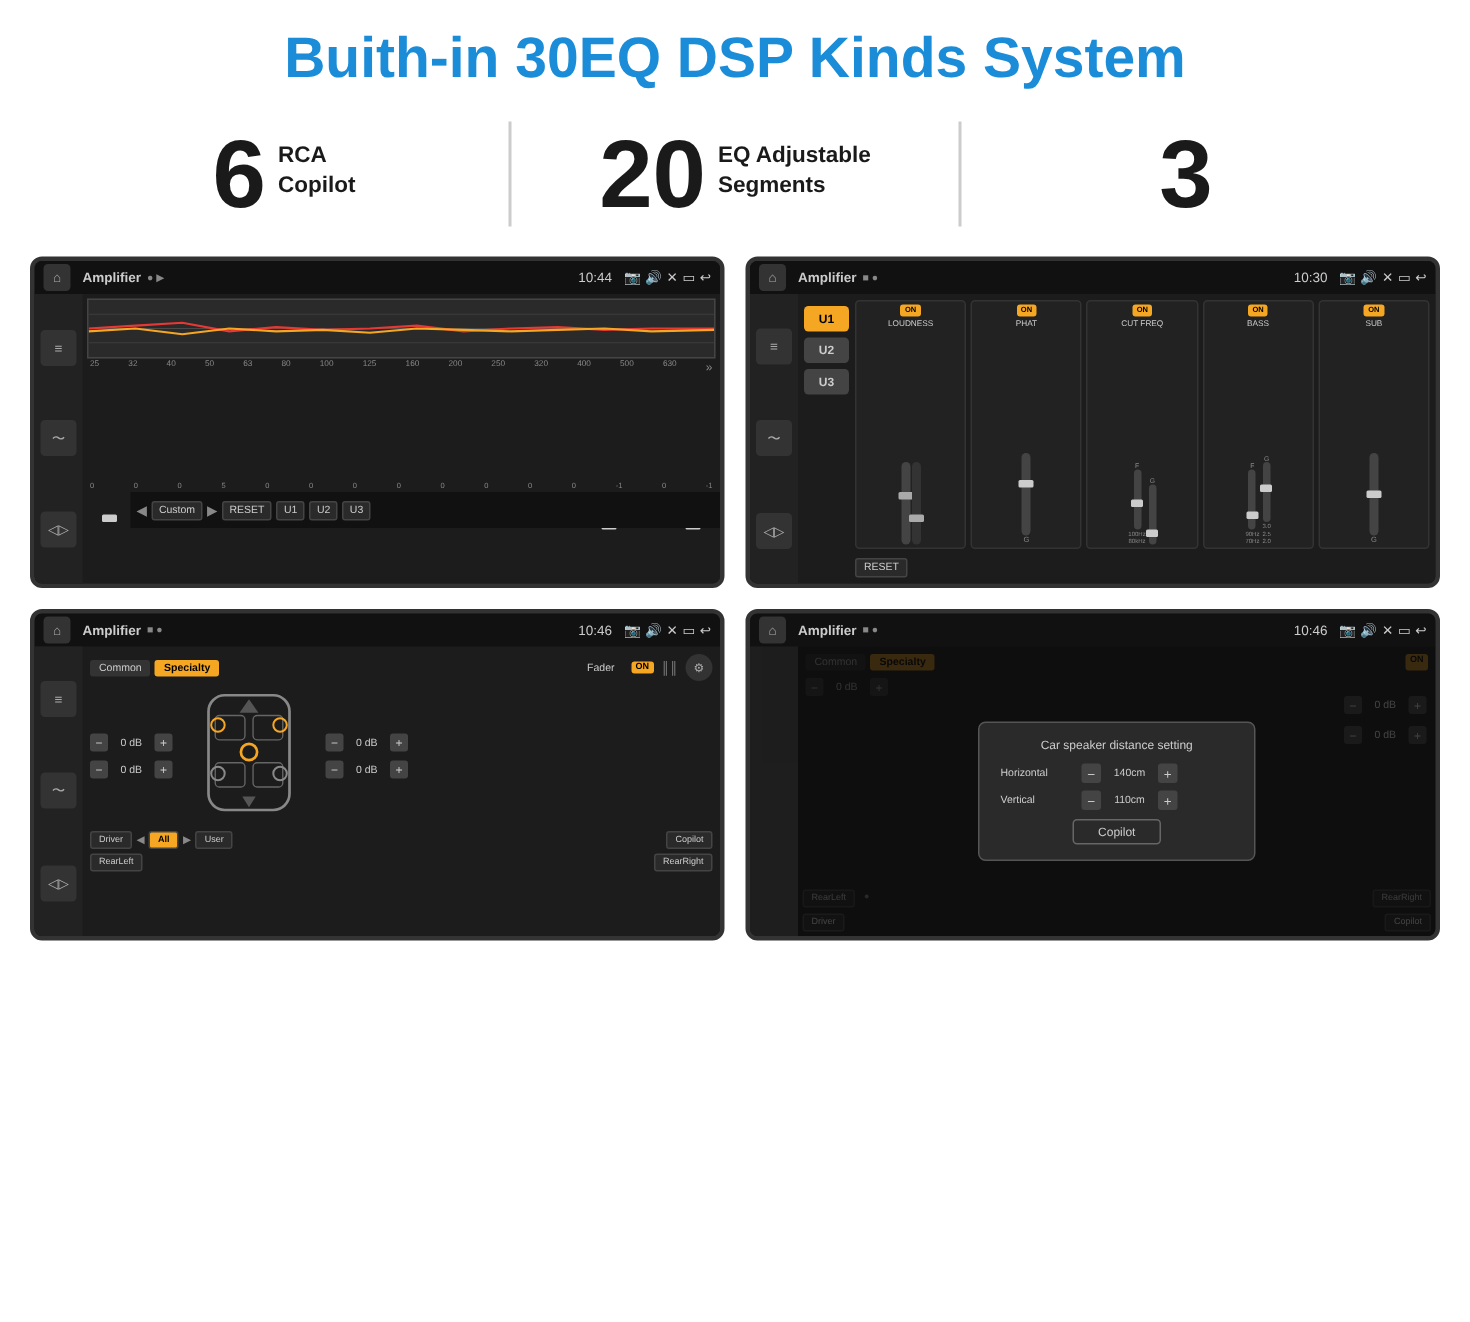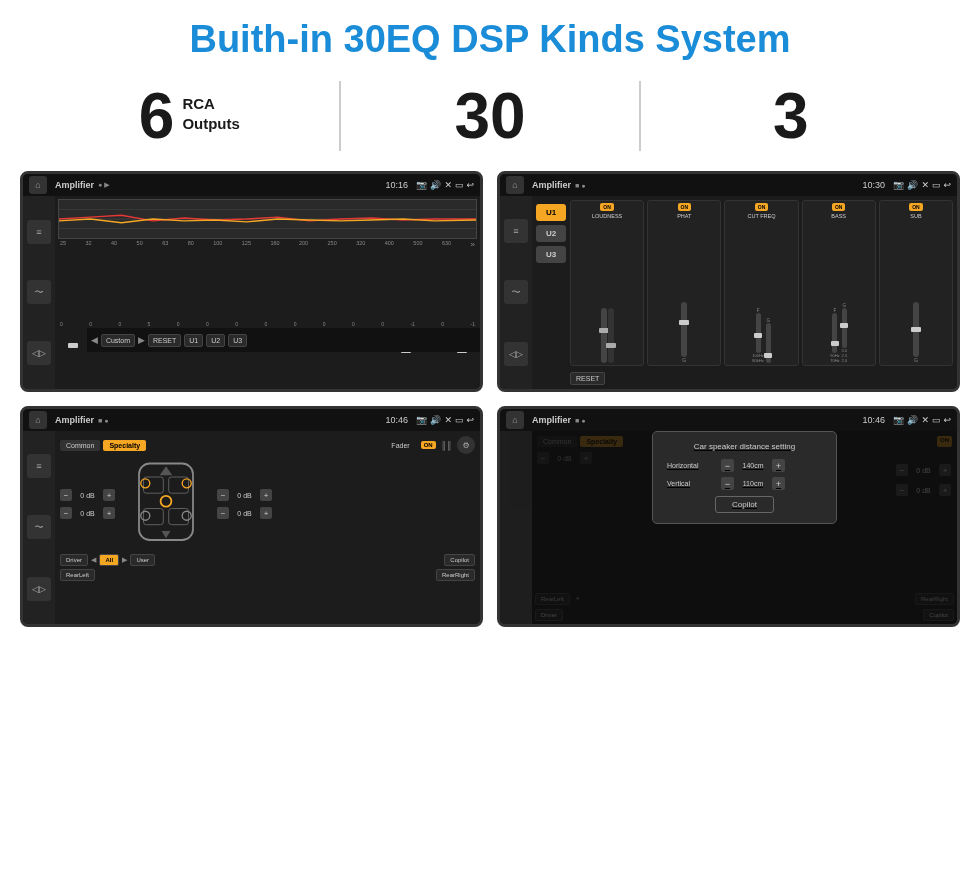--- a/index.html
+++ b/index.html
@@ -339,24 +339,23 @@
     }
 
     .dialog-overlay {
       position: absolute;
       top: 22px;
       left: 32px;
       right: 0;
       bottom: 0;
       background: rgba(0,0,0,0.5);
       display: flex;
-      align-items: flex-start;
+      align-items: center;
       justify-content: center;
       z-index: 10;
-      text-decoration: underline;
     }
 
     .dialog-box {
       background: #2a2a2a;
       border: 1px solid #555;
       border-radius: 5px;
       padding: 10px 14px;
       width: 185px;
     }
 
@@ -418,42 +417,44 @@
   </style>
 </head>
 <body>
 
 <h1 class="page-title">Buith-in 30EQ DSP Kinds System</h1>
 
 <div class="stats-row">
   <div class="stat-item">
     <span class="stat-number">6</span>
     <span class="stat-label" style="white-space:pre-line">RCA
-Outputs</span>
+Copilot</span>
   </div>
   <div class="stat-divider"></div>
   <div class="stat-item">
-    <span class="stat-number">30</span>
+    <span class="stat-number">20</span>
+    <span class="stat-label" style="white-space:pre-line">EQ Adjustable
+Segments</span>
   </div>
   <div class="stat-divider"></div>
   <div class="stat-item">
     <span class="stat-number">3</span>
   </div>
 </div>
 
 <div class="screens-grid">
 
   <div class="screen-wrapper">
     <div class="screen">
 
       <div class="status-bar">
         <div class="home-btn">⌂</div>
         <span class="status-title">Amplifier</span>
         <span style="font-size:7px;color:#888">● ▶</span>
-        <span class="status-time">10:16</span>
+        <span class="status-time">10:44</span>
         <div class="status-icons">
           <span>📷</span>
             <span>🔊</span>
             <span>✕</span>
             <span>▭</span>
             <span>↩</span>
         </div>
       </div>
 
       <div class="eq-left-nav">

